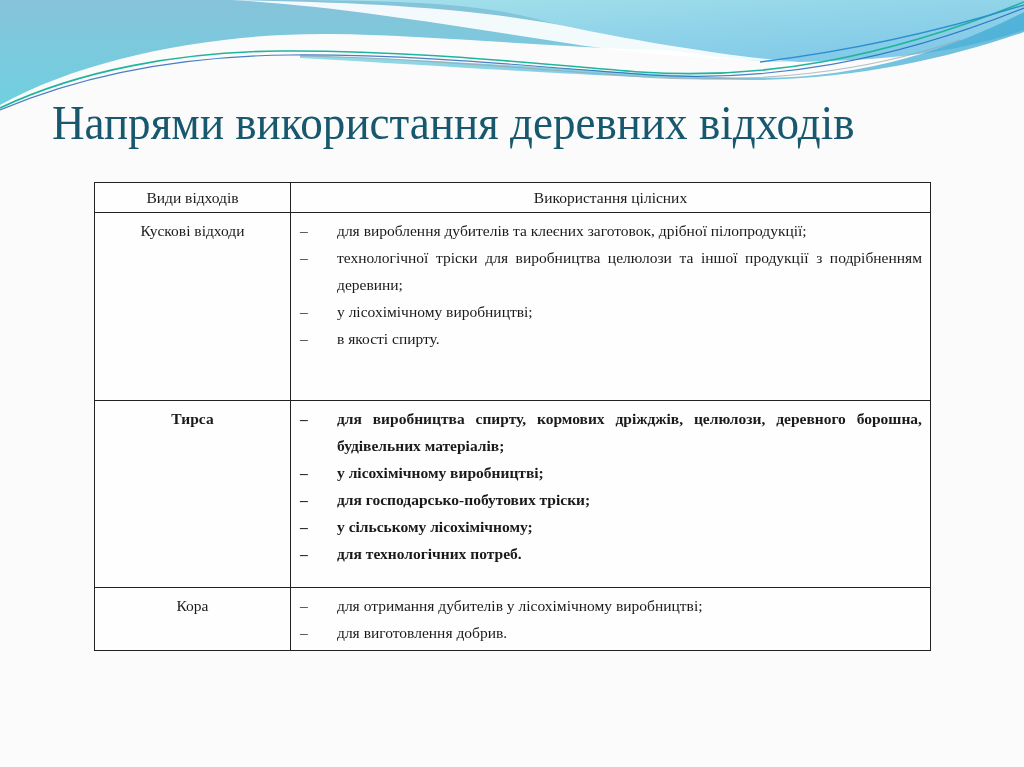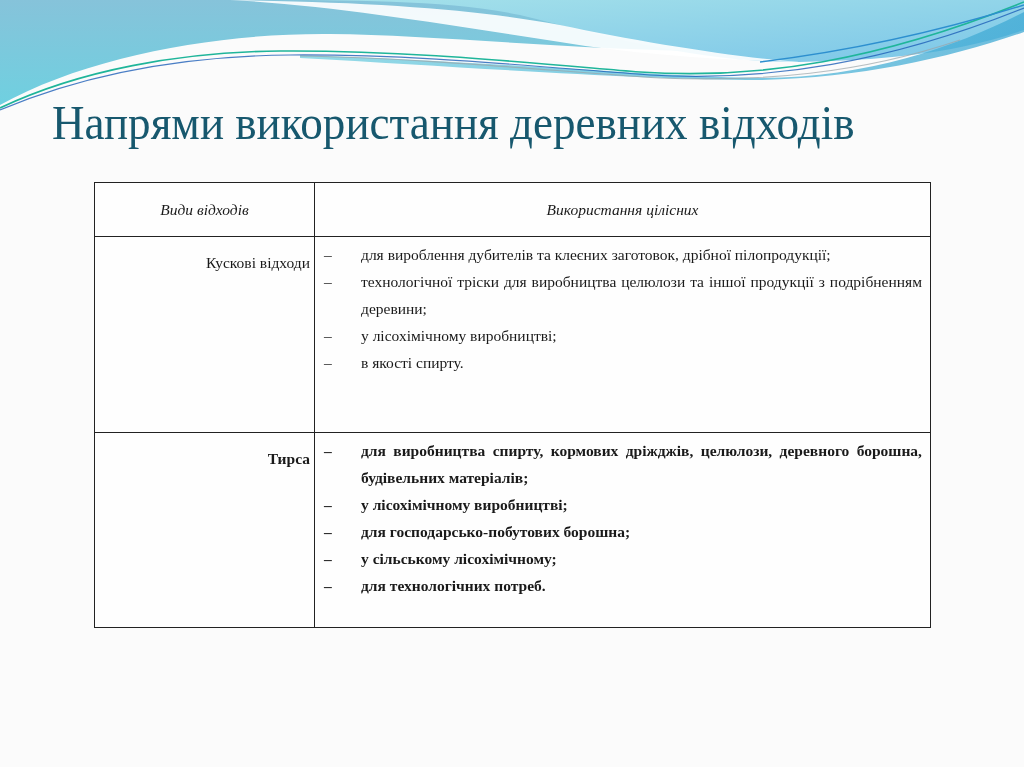--- a/index.html
+++ b/index.html
@@ -48,32 +48,31 @@
       background: #fefefe;
     }
     .data-table th,
     .data-table td {
       border: 1.5px solid #222;
       vertical-align: top;
       font-weight: normal;
     }
     .data-table th {
       height: 29px;
-      padding: 12px;
+      padding: 0;
       text-align: center;
       vertical-align: middle;
       line-height: 29px;
-      font-style: italic;
     }
     .col-type {
       width: 195px;
     }
     .type-cell {
-      text-align: right;
-      padding: 12px 4px 0 4px;
+      text-align: center;
+      padding: 4px 4px 0 4px;
       line-height: 27px;
     }
     .use-cell {
       padding: 4px 8px 0 6px;
     }
     .use-list {
       list-style: none;
       margin: 0;
       padding: 0;
     }
@@ -146,20 +145,29 @@
           <li class="use-item"><span class="dash">–</span><span>в якості спирту.</span></li>
         </ul>
       </td>
     </tr>
     <tr class="row-2">
       <td class="type-cell">Тирса</td>
       <td class="use-cell">
         <ul class="use-list">
           <li class="use-item"><span class="dash">–</span><span>для виробництва спирту, кормових дріжджів, целюлози, деревного борошна, будівельних матеріалів;</span></li>
           <li class="use-item"><span class="dash">–</span><span>у лісохімічному виробництві;</span></li>
-          <li class="use-item"><span class="dash">–</span><span>для господарсько-побутових борошна;</span></li>
+          <li class="use-item"><span class="dash">–</span><span>для господарсько-побутових тріски;</span></li>
           <li class="use-item"><span class="dash">–</span><span>у сільському лісохімічному;</span></li>
           <li class="use-item"><span class="dash">–</span><span>для технологічних потреб.</span></li>
+        </ul>
+      </td>
+    </tr>
+    <tr class="row-4">
+      <td class="type-cell">Кора</td>
+      <td class="use-cell">
+        <ul class="use-list">
+          <li class="use-item"><span class="dash">–</span><span>для отримання дубителів у лісохімічному виробництві;</span></li>
+          <li class="use-item"><span class="dash">–</span><span>для виготовлення добрив.</span></li>
         </ul>
       </td>
     </tr>
   </tbody>
 </table>
 
 </body></html>

